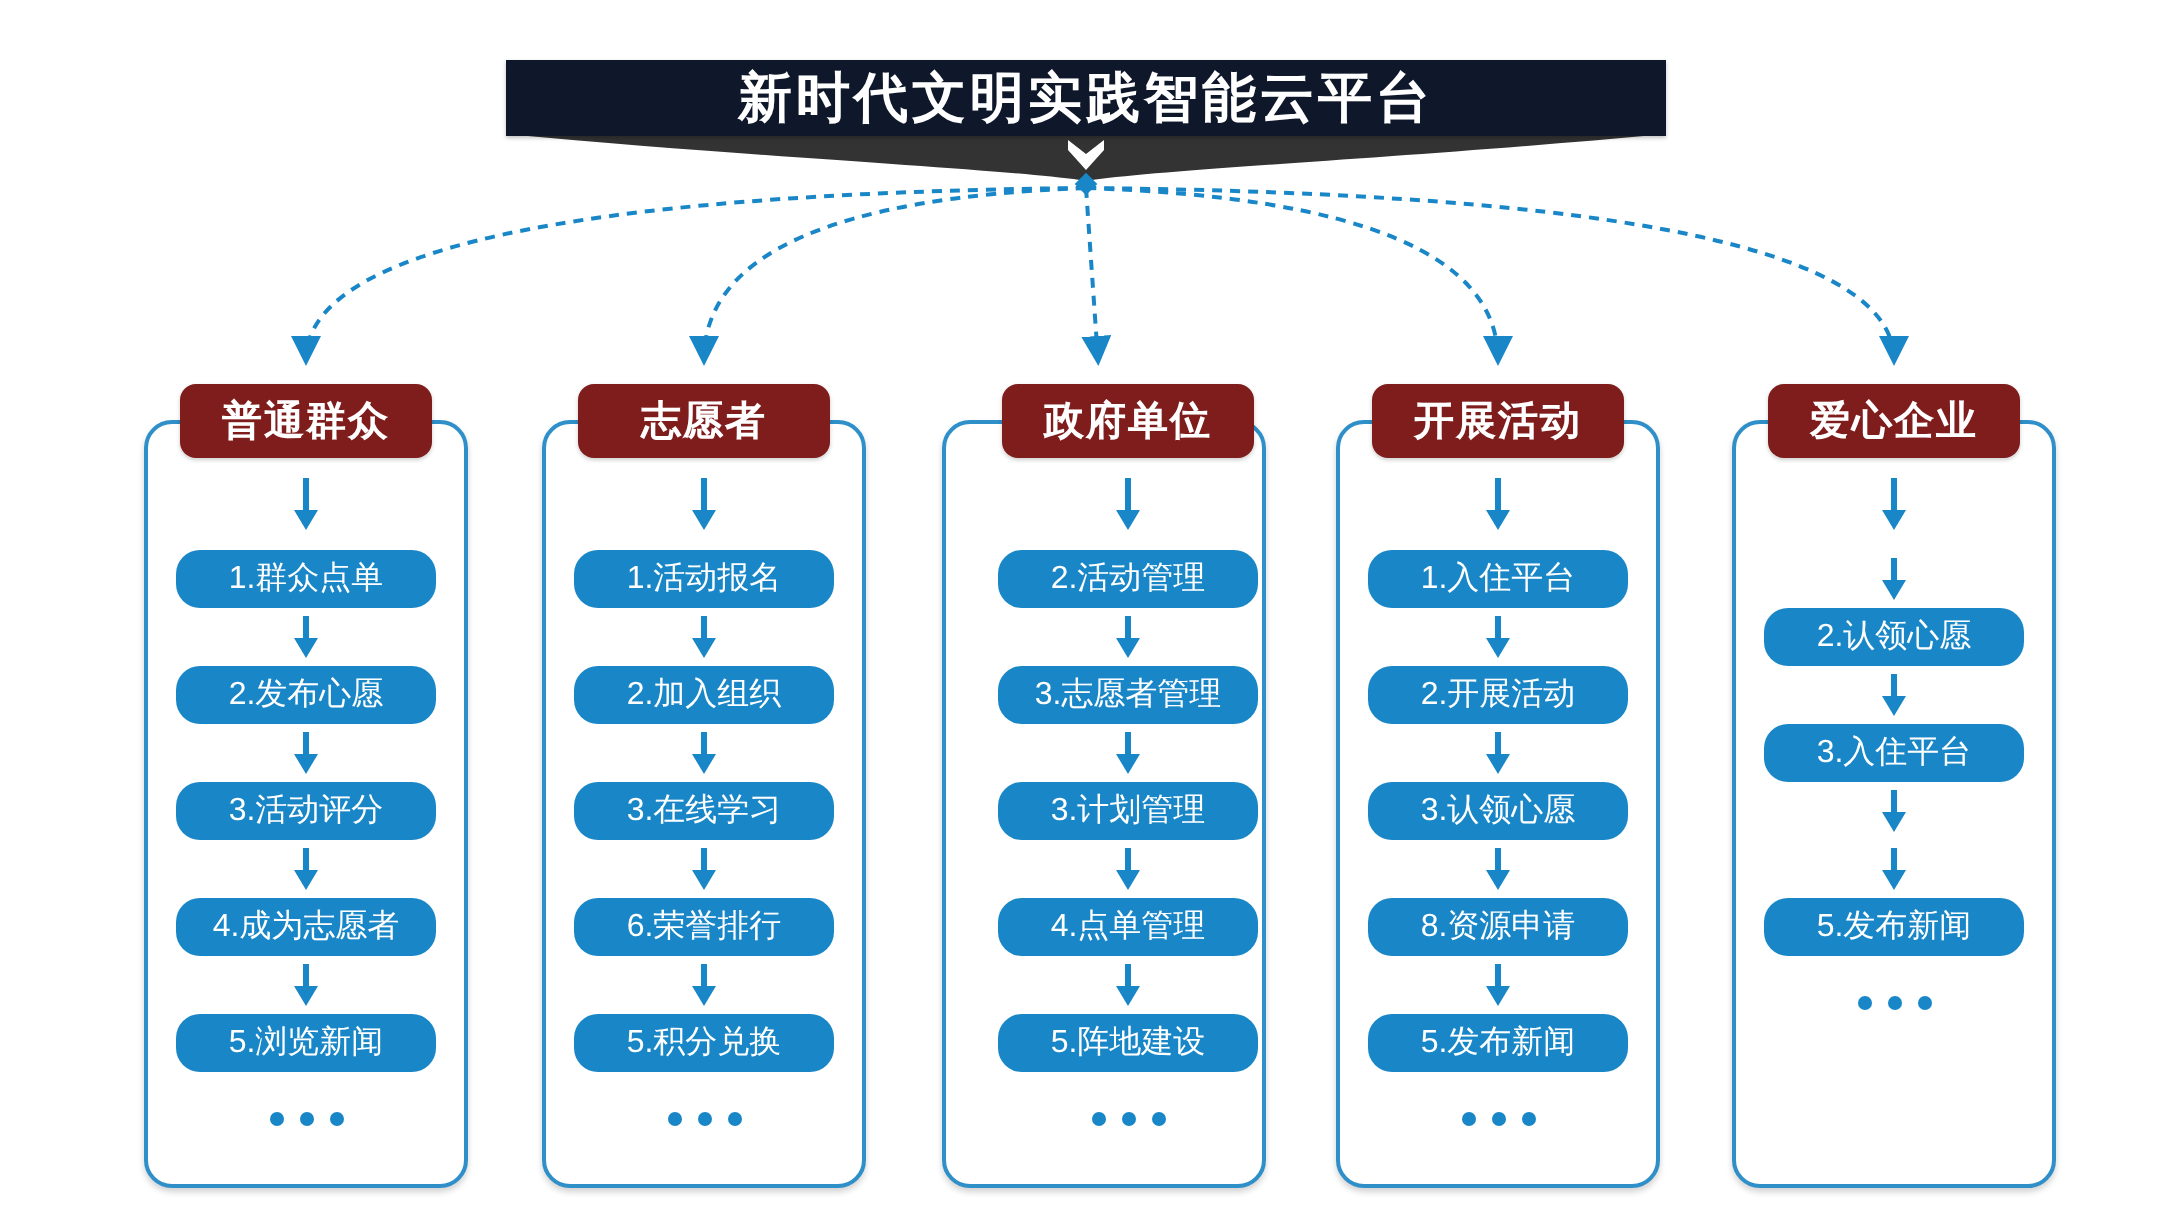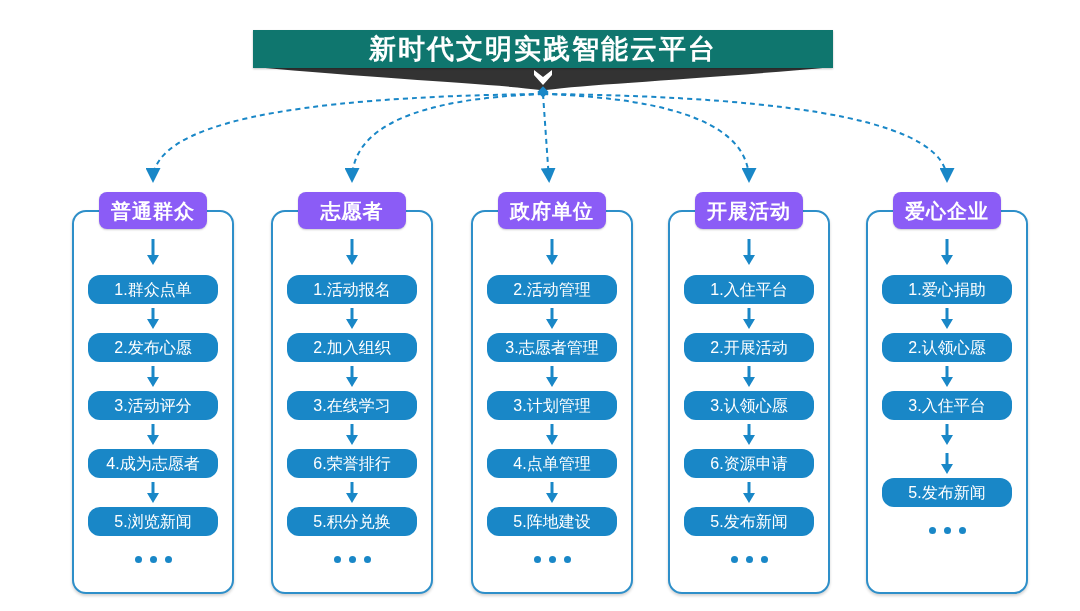--- a/index.html
+++ b/index.html
@@ -3,36 +3,36 @@
 <meta charset="utf-8">
 <style>
   html,body{margin:0;padding:0;background:#ffffff;}
   .canvas{
     position:relative;width:1080px;height:611px;overflow:hidden;background:#ffffff;
     font-family:"Liberation Sans","DejaVu Sans",sans-serif;
   }
   
   .banner{
     position:absolute;left:253px;top:30px;width:580px;height:38px;
-    background:#0f766e;color:#ffffff;font-size:27px;font-weight:bold;
+    background:#0f172a;color:#ffffff;font-size:27px;font-weight:bold;
     letter-spacing:2px;text-align:center;line-height:39px;
     box-shadow:0 1px 2px rgba(0,0,0,.25);
   }
   
   .bg-svg{position:absolute;left:0;top:0;width:1080px;height:611px;}
   
   .column{position:absolute;top:192px;width:162px;}
   .col-outline{
     position:absolute;left:0;top:18px;width:158px;height:380px;
     border:2px solid #2e8fc9;border-radius:14px;background:#ffffff;
     box-shadow:0 2px 3px rgba(0,0,0,.18);
   }
   .col-content{position:relative;z-index:1;display:flex;flex-direction:column;align-items:center;}
   .col-header{
-    width:108px;height:37px;background:#8b5cf6;border-radius:8px;
+    width:126px;height:37px;background:#7f1d1d;border-radius:8px;
     color:#ffffff;font-size:20px;font-weight:bold;text-align:center;line-height:38px;
     letter-spacing:1px;box-shadow:0 1px 2px rgba(0,0,0,.2);
   }
   .step-box{
     width:130px;height:29px;background:#1987c7;border-radius:12px;
     color:#ffffff;font-size:16px;text-align:center;line-height:29px;white-space:nowrap;
   }
   .flow-arrow{display:block;}
   .arrow-lg{margin:10px 0;}
   .arrow-sm{margin:4px 0;}
@@ -136,21 +136,21 @@
    </svg>
           <div class="step-box">5.积分兑换</div>
           <div class="dots">
             <span></span>
             <span></span>
             <span></span>
           </div>
     </div>
   </div>
 
-  <div class="column" style="left: 471px;">
+  <div class="column" style="left: 471px; padding-left: 12px;">
     <div class="col-outline"></div>
     <div class="col-content">
       <div class="col-header">政府单位</div>
       <svg class="flow-arrow arrow-lg" width="16" height="26" viewBox="0 0 16 26">
      <line x1="8" y1="0" x2="8" y2="17" stroke="#1987c7" stroke-width="3"></line>
      <path d="M2 16 L14 16 L8 26 Z" fill="#1987c7"></path>
    </svg>
           <div class="step-box">2.活动管理</div>
           <svg class="flow-arrow arrow-sm" width="16" height="21" viewBox="0 0 16 21">
      <line x1="8" y1="0" x2="8" y2="12" stroke="#1987c7" stroke-width="3"></line>
@@ -196,21 +196,21 @@
           <div class="step-box">2.开展活动</div>
           <svg class="flow-arrow arrow-sm" width="16" height="21" viewBox="0 0 16 21">
      <line x1="8" y1="0" x2="8" y2="12" stroke="#1987c7" stroke-width="3"></line>
      <path d="M2 11 L14 11 L8 21 Z" fill="#1987c7"></path>
    </svg>
           <div class="step-box">3.认领心愿</div>
           <svg class="flow-arrow arrow-sm" width="16" height="21" viewBox="0 0 16 21">
      <line x1="8" y1="0" x2="8" y2="12" stroke="#1987c7" stroke-width="3"></line>
      <path d="M2 11 L14 11 L8 21 Z" fill="#1987c7"></path>
    </svg>
-          <div class="step-box">6.资源申请</div>
+          <div class="step-box">8.资源申请</div>
           <svg class="flow-arrow arrow-sm" width="16" height="21" viewBox="0 0 16 21">
      <line x1="8" y1="0" x2="8" y2="12" stroke="#1987c7" stroke-width="3"></line>
      <path d="M2 11 L14 11 L8 21 Z" fill="#1987c7"></path>
    </svg>
           <div class="step-box">5.发布新闻</div>
           <div class="dots">
             <span></span>
             <span></span>
             <span></span>
           </div>
@@ -218,21 +218,20 @@
   </div>
 
   <div class="column" style="left: 866px;">
     <div class="col-outline"></div>
     <div class="col-content">
       <div class="col-header">爱心企业</div>
       <svg class="flow-arrow arrow-lg" width="16" height="26" viewBox="0 0 16 26">
      <line x1="8" y1="0" x2="8" y2="17" stroke="#1987c7" stroke-width="3"></line>
      <path d="M2 16 L14 16 L8 26 Z" fill="#1987c7"></path>
    </svg>
-          <div class="step-box">1.爱心捐助</div>
           <svg class="flow-arrow arrow-sm" width="16" height="21" viewBox="0 0 16 21">
      <line x1="8" y1="0" x2="8" y2="12" stroke="#1987c7" stroke-width="3"></line>
      <path d="M2 11 L14 11 L8 21 Z" fill="#1987c7"></path>
    </svg>
           <div class="step-box">2.认领心愿</div>
           <svg class="flow-arrow arrow-sm" width="16" height="21" viewBox="0 0 16 21">
      <line x1="8" y1="0" x2="8" y2="12" stroke="#1987c7" stroke-width="3"></line>
      <path d="M2 11 L14 11 L8 21 Z" fill="#1987c7"></path>
    </svg>
           <div class="step-box">3.入住平台</div>

